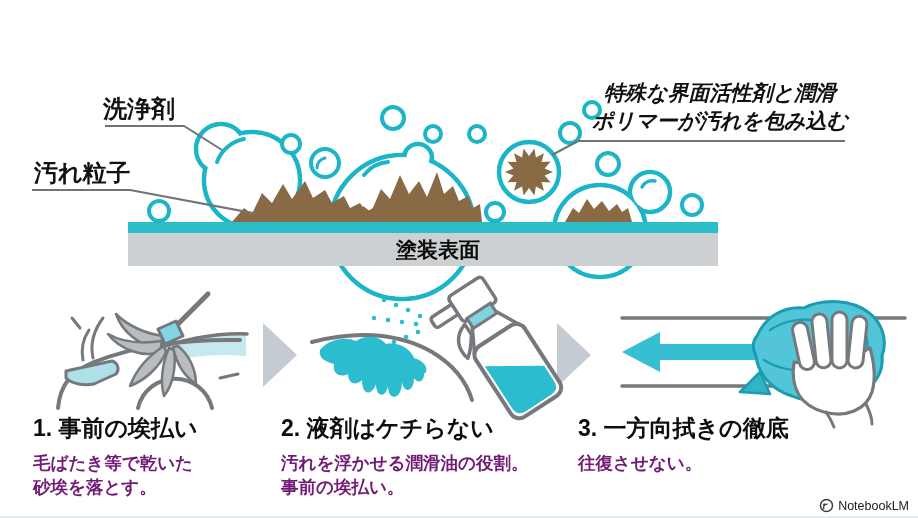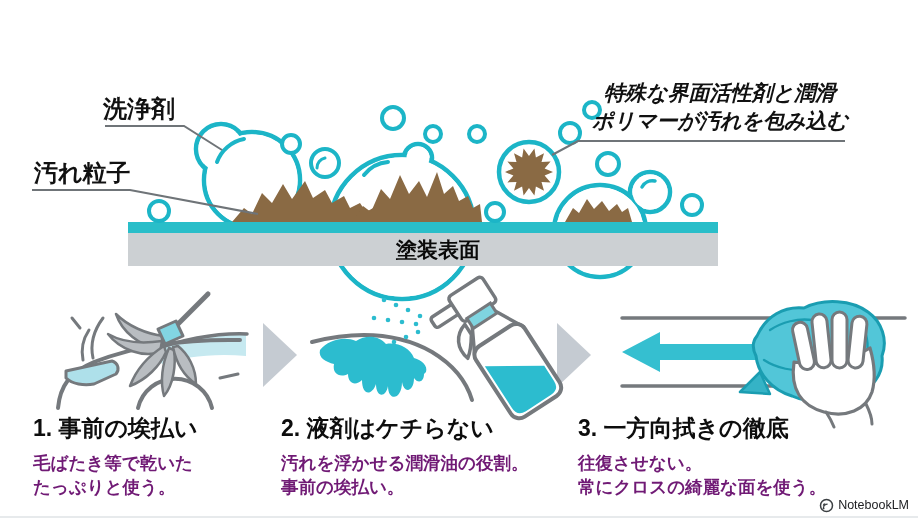--- a/index.html
+++ b/index.html
@@ -19,21 +19,21 @@
     font-size:21px;font-weight:800;line-height:28px;color:#111;font-style:italic;
   }
   .surface-label{
     left:128px;top:233px;width:590px;height:33px;line-height:33px;
     text-align:center;font-size:21px;font-weight:800;color:#0a0a0a;margin-left:15px;
   }
   .step{position:absolute;top:413px;text-align:left;}
   .step-title{font-size:23px;font-weight:800;color:#0d0d0d;margin-bottom:7px;}
   .step-desc{font-size:17.5px;font-weight:700;line-height:1.38;color:#701a75;}
   .watermark{
-    right:9px;bottom:3px;display:flex;gap:4px;
+    right:9px;bottom:3px;display:flex;align-items:center;gap:4px;
     font-size:12.5px;font-weight:500;color:#202124;
   }
   svg{display:block;}
 </style>
 </head>
 <body>
 
 <div class="canvas">
 
   <svg class="abs" style="left:0;top:0" width="918" height="518" viewBox="0 0 918 518">
@@ -200,37 +200,36 @@
     <div>特殊な界面活性剤と潤滑</div>
     <div>ポリマーが汚れを包み込む</div>
   </div>
 
   <div class="abs surface-label">塗装表面</div>
 
   <div class="step" style="left:33px;width:240px">
     <div class="step-title">1. 事前の埃払い</div>
     <div class="step-desc">
       <div>毛ばたき等で乾いた</div>
-      <div>たっぷりと使う。</div>
+      <div>砂埃を落とす。</div>
     </div>
   </div>
 
   <div class="step" style="left:281px;width:280px">
     <div class="step-title">2. 液剤はケチらない</div>
     <div class="step-desc">
       <div>汚れを浮かせる潤滑油の役割。</div>
       <div>事前の埃払い。</div>
     </div>
   </div>
 
   <div class="step" style="left:578px;width:322px">
     <div class="step-title">3. 一方向拭きの徹底</div>
     <div class="step-desc">
       <div>往復させない。</div>
-      <div>常にクロスの綺麗な面を使う。</div>
     </div>
   </div>
 
   <div class="abs watermark">
     <svg width="15" height="15" viewBox="0 0 15 15">
       <circle cx="7.5" cy="7.5" r="6" fill="none" stroke="#3c4043" stroke-width="1.5"></circle>
       <path d="M 4.4,10.4 A 4.2,4.2 0 0 1 8.6,6.2" fill="none" stroke="#3c4043" stroke-width="1.3"></path>
       <path d="M 4.4,7.8 A 1.8,1.8 0 0 1 6.2,6" fill="none" stroke="#3c4043" stroke-width="1.3"></path>
       <circle cx="4.6" cy="10.4" r="0.9" fill="#3c4043"></circle>
     </svg>

